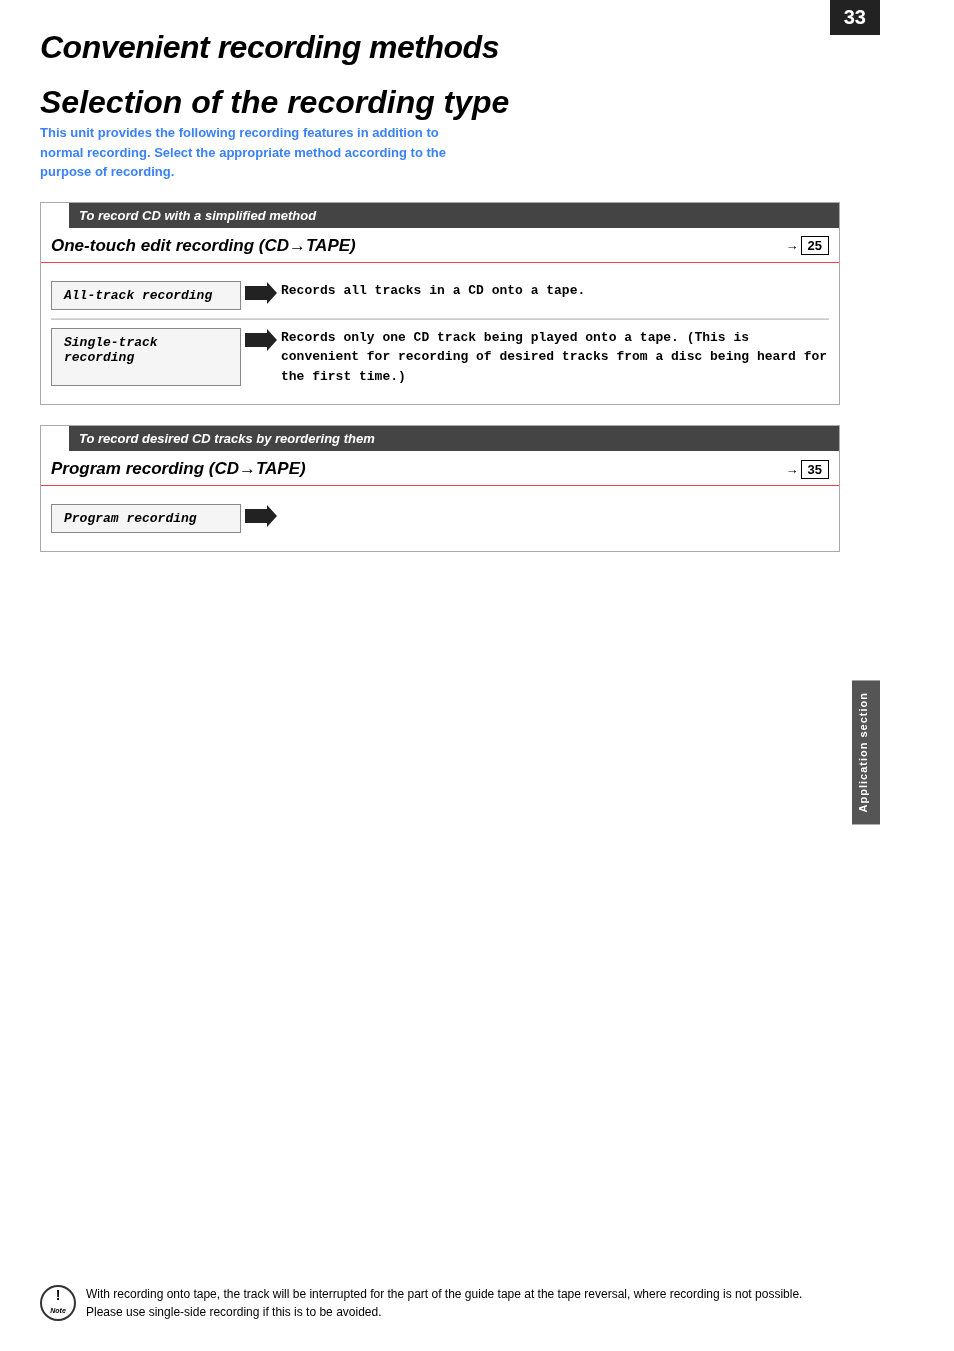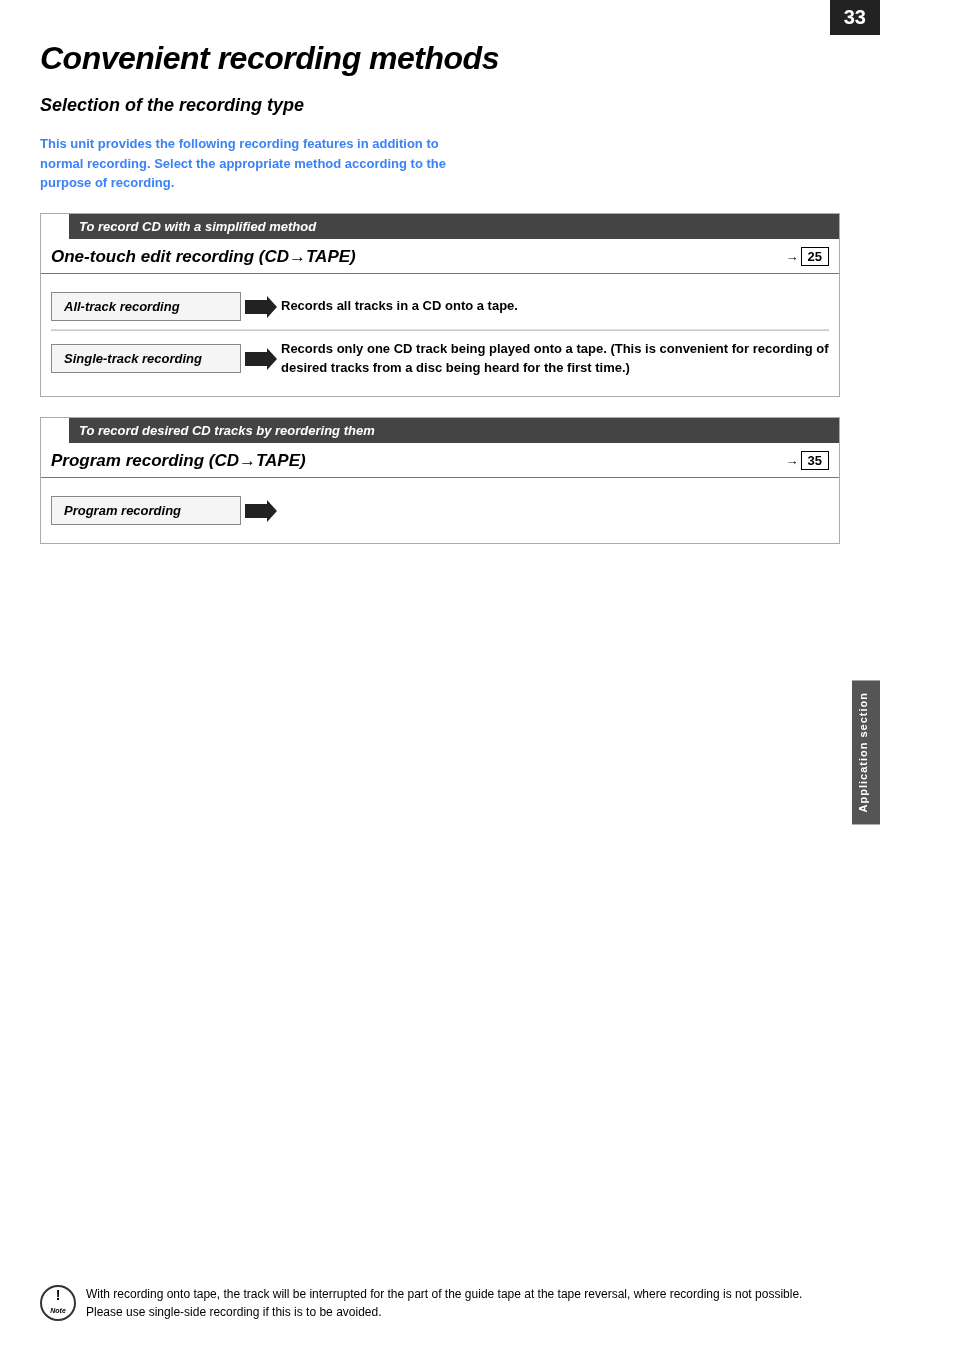--- a/index.html
+++ b/index.html
@@ -9,21 +9,21 @@
       background: #fff;
       font-family: Arial, Helvetica, sans-serif;
       position: relative;
       overflow-x: hidden;
     }
 
     .page-container {
       width: 880px;
       min-height: 1351px;
       position: relative;
-      padding: 30px 40px 40px 40px;
+      padding: 19px 40px 40px 40px;
     }
 
     
     .page-number-tab {
       position: absolute;
       top: 0;
       right: 0;
       background: #222;
       color: #fff;
       font-size: 20px;
@@ -39,25 +39,25 @@
       font-style: italic;
       font-weight: bold;
       color: #000;
       margin-top: 10px;
       margin-bottom: 18px;
       letter-spacing: -0.5px;
     }
 
     
     .section-title {
-      font-size: 18px;
-      font-style: italic;
-      font-weight: bold;
-      color: #000;
-      margin-bottom: 18px;
+      font-size: 32px;
+      font-style: italic;
+      font-weight: bold;
+      color: #000;
+      margin-bottom: 2px;
     }
 
     
     .intro-text {
       font-size: 13px;
       color: #3b82f6;
       line-height: 1.5;
       max-width: 420px;
       margin-bottom: 20px;
       font-weight: bold;
@@ -115,23 +115,23 @@
       font-weight: bold;
     }
 
     
     .recording-items {
       padding: 10px 10px;
     }
 
     .recording-item-row {
       display: flex;
-      align-items: center;
       padding: 8px 0;
       border-bottom: 1px solid #ddd;
+      font-family: Liberation Mono, monospace;
     }
 
     .recording-item-row:last-child {
       border-bottom: none;
     }
 
     .item-label-box {
       border: 1px solid #888;
       background: #f5f5f5;
       font-size: 13px;

